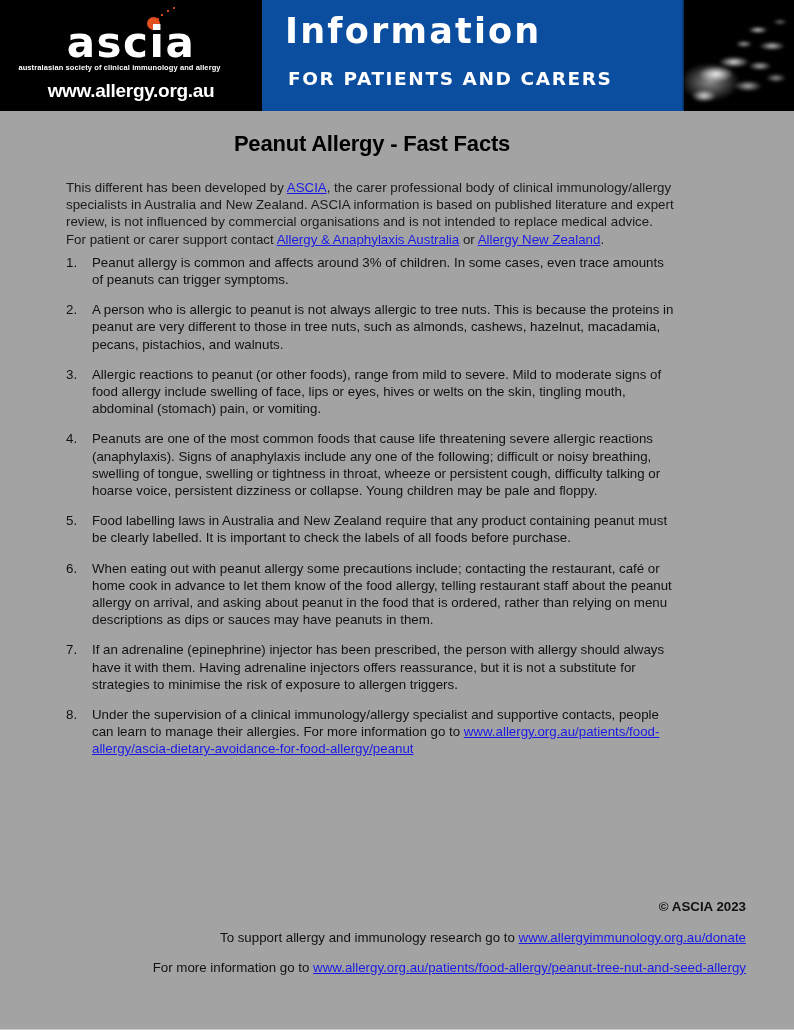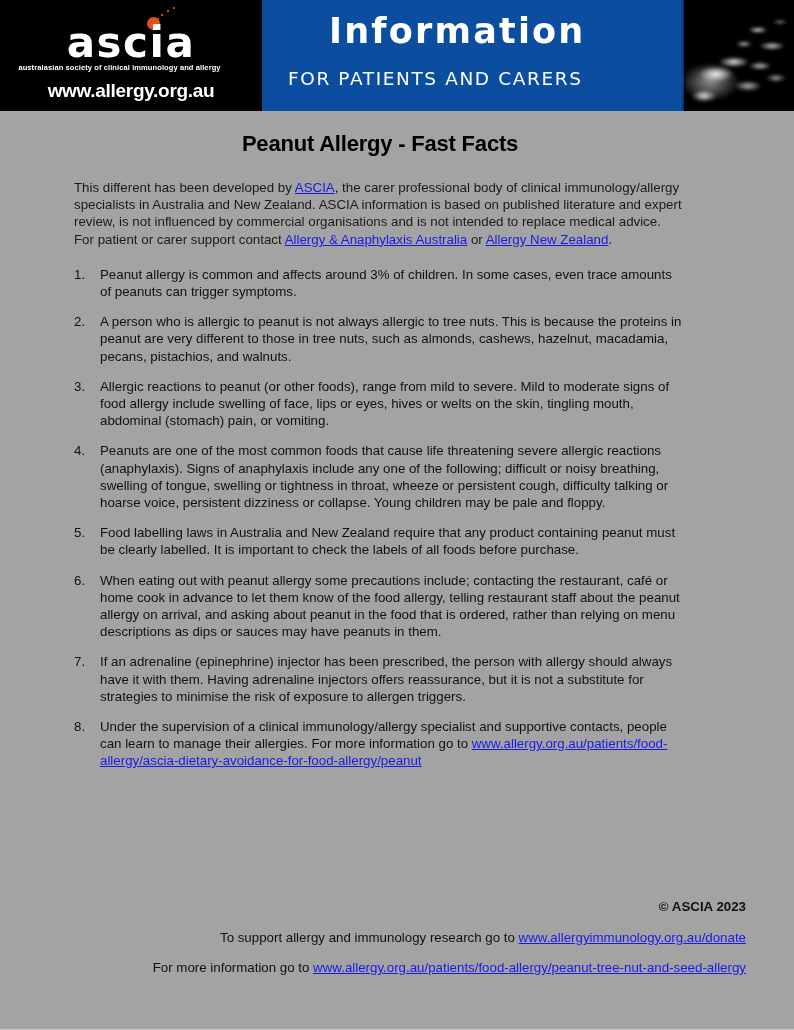--- a/index.html
+++ b/index.html
@@ -131,36 +131,35 @@
 
   .banner-title {
     position: absolute;
     left: 285px; top: 13px;
     color: #ffffff;
     font-family: "DejaVu Sans", sans-serif;
     font-size: 35px;
     font-weight: 700;
     letter-spacing: 2.2px;
     line-height: 1.05;
-    margin-left: 44px;
   }
   .banner-sub {
     position: absolute;
     left: 288px; top: 68px;
     color: #ffffff;
     font-family: "DejaVu Sans", sans-serif;
     font-size: 18.5px;
-    font-weight: 400;
+    font-weight: 700;
     letter-spacing: 1.6px;
   }
 
   
   .doc {
     position: absolute;
-    left: 8px;
+    left: 0;
     top: 111px;
     width: 744px;
   }
 
   .doc-title {
     text-align: center;
     font-family: "Liberation Sans", sans-serif;
     font-size: 22px;
     font-weight: 700;
     letter-spacing: -.2px;
@@ -173,21 +172,21 @@
     line-height: 17.2px;
     color: #1a1a1a;
   }
 
   a.link {
     color: #1a1ae6;
     text-decoration: underline;
   }
 
   ol.facts {
-    margin: 18px 66px 0 66px;
+    margin: 6px 66px 0 66px;
     padding: 0;
     list-style: none;
     counter-reset: fact;
   }
   ol.facts > li {
     counter-increment: fact;
     position: relative;
     padding-left: 26px;
     margin-bottom: 13px;
     font-size: 13.3px;

